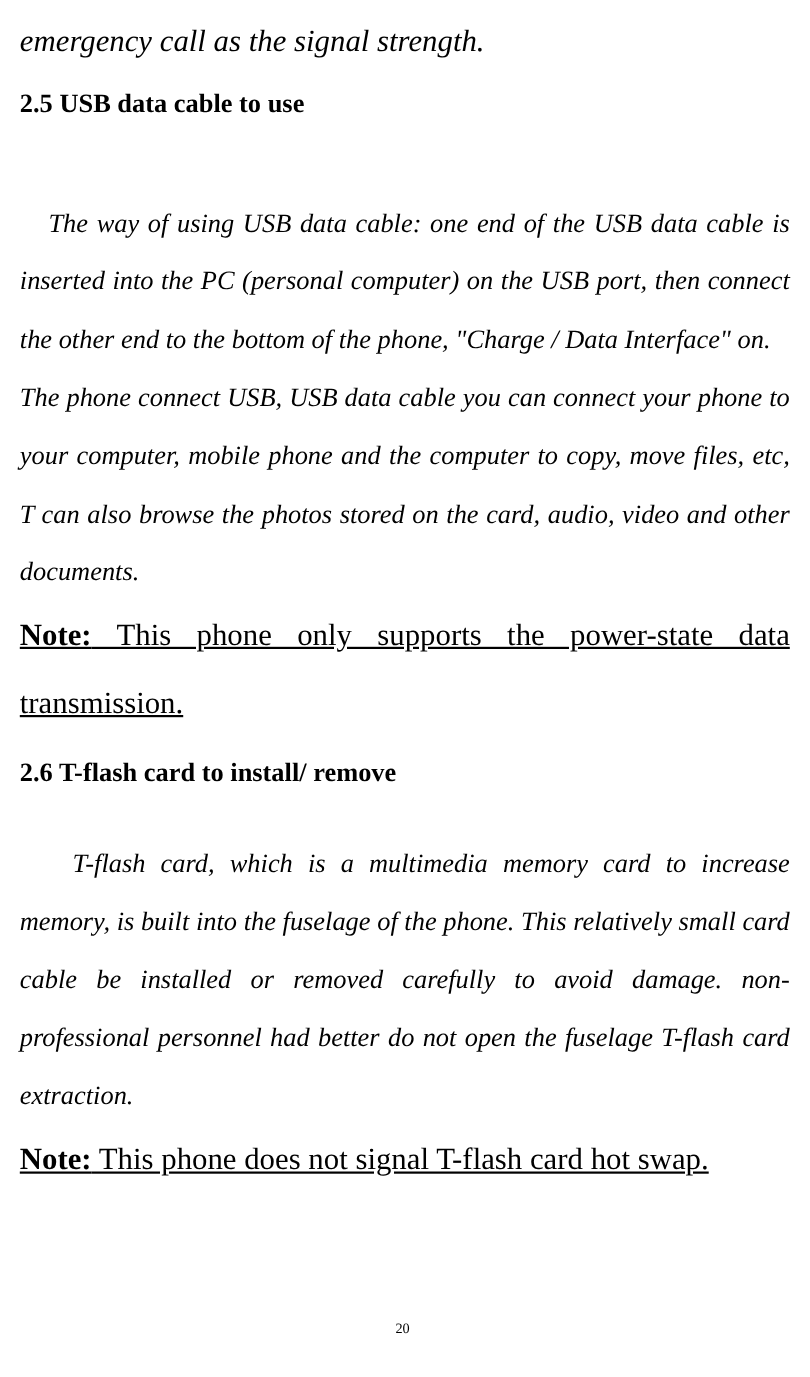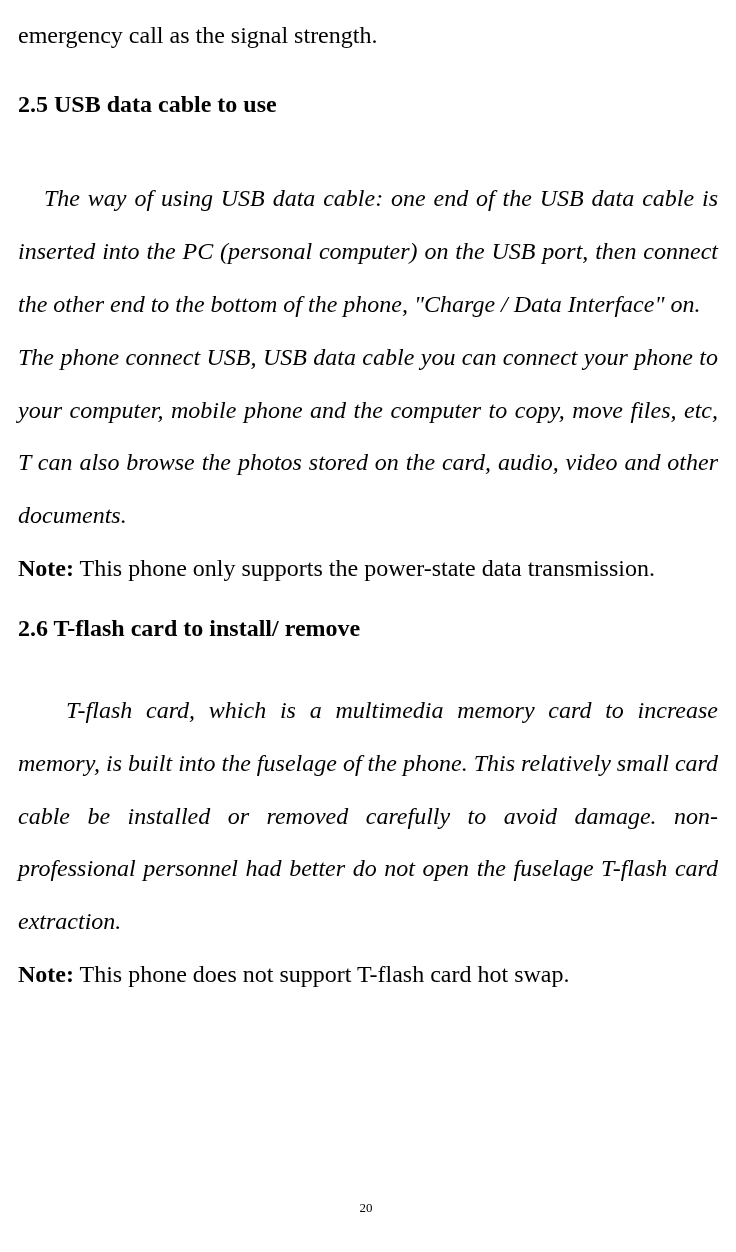--- a/index.html
+++ b/index.html
@@ -10,48 +10,50 @@
     body {
       width: 736px;
       height: 1252px;
       background: #ffffff;
       font-family: "Times New Roman", Times, serif;
       color: #000000;
       padding: 20px 18px 0 18px;
       position: relative;
     }
     .fragment-line {
-      font-size: 24px;
+      font-size: 28px;
       line-height: 1.3;
-      margin-bottom: 38px;
+      margin-bottom: 24px;
+      font-style: italic;
     }
     .section-heading {
       font-size: 24px;
       font-weight: bold;
       line-height: 1.3;
-      margin-bottom: 52px;
+      margin-bottom: 66px;
     }
     .body-text {
       font-size: 24px;
       line-height: 2.2;
       text-align: justify;
       font-style: italic;
     }
     .body-text .indent {
       display: inline-block;
       width: 26px;
     }
     .body-text .indent-wide {
       display: inline-block;
       width: 48px;
     }
     .note-line {
-      font-size: 24px;
+      font-size: 28px;
       line-height: 2.2;
       text-align: justify;
+      text-decoration: underline;
     }
     .note-line .bold-label {
       font-weight: bold;
     }
     .section-gap {
       margin-top: 18px;
       margin-bottom: 40px;
     }
     .page-number {
       position: absolute;
@@ -72,15 +74,15 @@
 <p class="body-text"><span class="indent"></span><span>The way of using USB data cable: one end of the USB data cable is inserted into the PC (personal computer) on the USB port, then connect the other end to the bottom of the phone, "Charge / Data Interface" on.</span></p>
 
 <p class="body-text">The phone connect USB, USB data cable you can connect your phone to your computer, mobile phone and the computer to copy, move files, etc, T can also browse the photos stored on the card, audio, video and other documents.</p>
 
 <p class="note-line"><span class="bold-label">Note:</span><span> This phone only supports the power-state data transmission.</span></p>
 
 <h2 class="section-heading section-gap">2.6 T-flash card to install/ remove</h2>
 
 <p class="body-text"><span class="indent-wide"></span><span>T-flash card, which is a multimedia memory card to increase memory, is built into the fuselage of the phone. This relatively small card cable be installed or removed carefully to avoid damage. non-professional personnel had better do not open the fuselage T-flash card extraction.</span></p>
 
-<p class="note-line"><span class="indent-wide"></span><span class="bold-label">Note:</span><span> This phone does not support T-flash card hot swap.</span></p>
+<p class="note-line"><span class="indent-wide"></span><span class="bold-label">Note:</span><span> This phone does not signal T-flash card hot swap.</span></p>
 
 <div class="page-number">20</div>
 
 </body></html>

